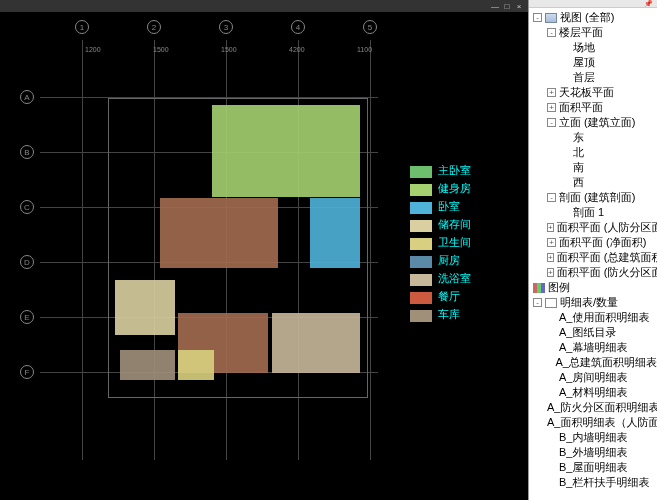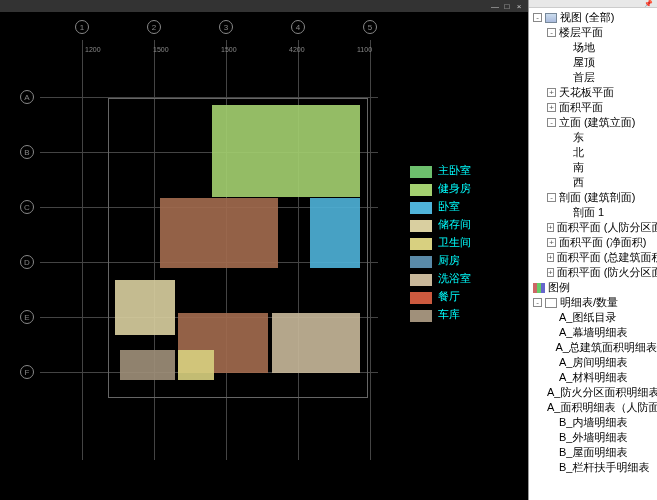--- a/index.html
+++ b/index.html
@@ -217,20 +217,24 @@
         <span>图例</span>
       </div>
     <div class="tn">
         <span class="tg">-</span>
         <span class="ic ic-sheet"></span>
         <span>明细表/数量</span>
       </div>
     <div id="tree-sc">
         <div class="tn ind1">
           <span style="width:12px"></span>
+          <span class="">A_使用面积明细表</span>
+        </div>
+        <div class="tn ind1">
+          <span style="width:12px"></span>
           <span class="">A_图纸目录</span>
         </div>
         <div class="tn ind1">
           <span style="width:12px"></span>
           <span class="">A_幕墙明细表</span>
         </div>
         <div class="tn ind1">
           <span style="width:12px"></span>
           <span class="">A_总建筑面积明细表</span>
         </div>

